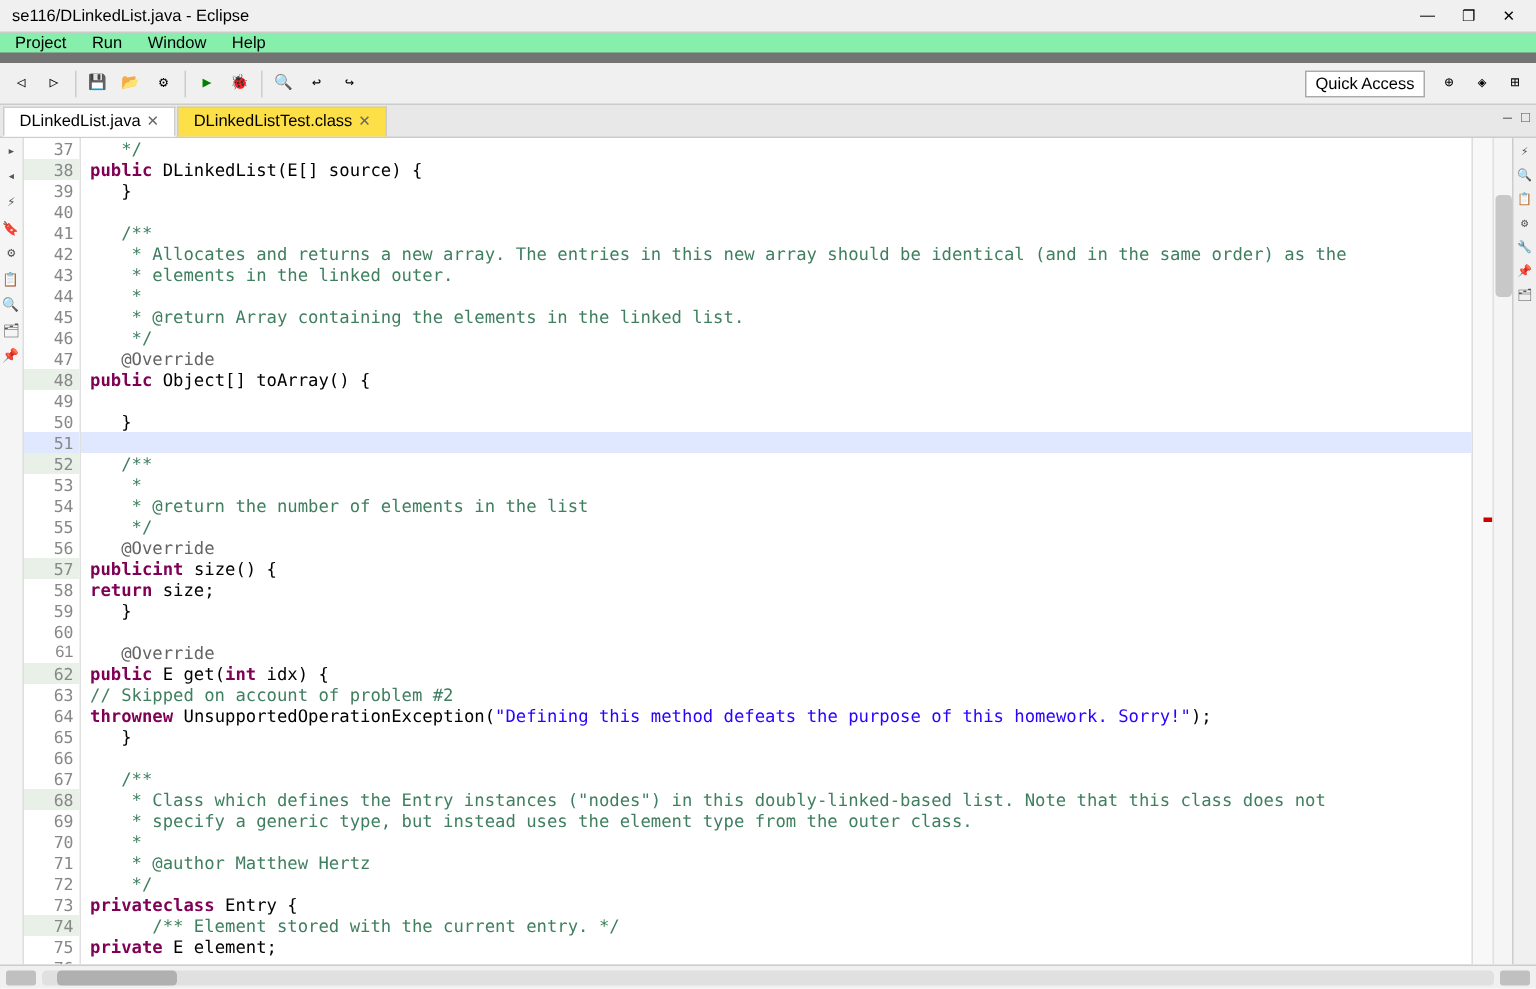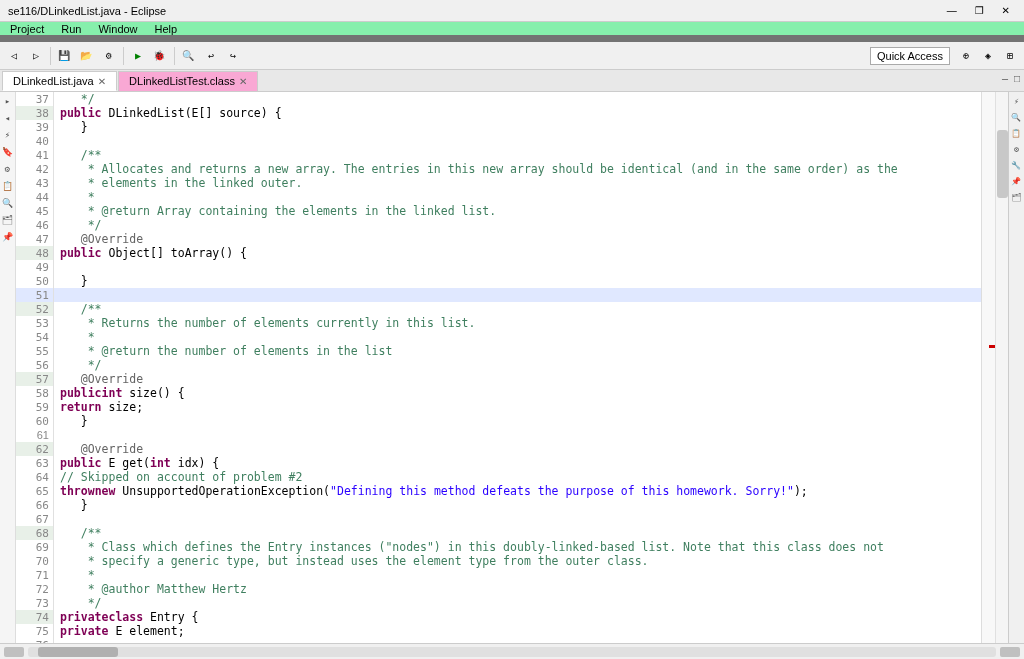--- a/index.html
+++ b/index.html
@@ -110,21 +110,21 @@
       margin-right: 1px;
       gap: 4px;
     }
     .tab.active {
       background: white;
       border-bottom: 1px solid white;
       margin-bottom: -1px;
       z-index: 2;
     }
     .tab.inactive {
-      background: #f9a8d4;
+      background: #fde047;
     }
     .tab-close {
       font-size: 10px;
       color: #666;
       cursor: pointer;
     }
     #tab-controls {
       margin-left: auto;
       display: flex;
       align-items: center;
@@ -418,21 +418,20 @@
             <div style="height: 14px; line-height: 14px; padding-left: 6px; white-space: pre; font-size: 11.5px; display: flex; align-items: center; font-family: Consolas, monospace;"><span class="cm">    * elements in the linked outer.</span></div>
             <div style="height: 14px; line-height: 14px; padding-left: 6px; white-space: pre; font-size: 11.5px; display: flex; align-items: center; font-family: Consolas, monospace;"><span class="cm">    *</span></div>
             <div style="height: 14px; line-height: 14px; padding-left: 6px; white-space: pre; font-size: 11.5px; display: flex; align-items: center; font-family: Consolas, monospace;"><span class="cm">    * @return Array containing the elements in the linked list.</span></div>
             <div style="height: 14px; line-height: 14px; padding-left: 6px; white-space: pre; font-size: 11.5px; display: flex; align-items: center; font-family: Consolas, monospace;"><span class="cm">    */</span></div>
             <div style="height: 14px; line-height: 14px; padding-left: 6px; white-space: pre; font-size: 11.5px; display: flex; align-items: center; font-family: Consolas, monospace;"><span class="an">   @Override</span></div>
             <div style="height: 14px; line-height: 14px; padding-left: 6px; white-space: pre; font-size: 11.5px; display: flex; align-items: center; font-family: Consolas, monospace;">   <span class="kw">public</span> Object[] toArray() {</div>
             <div style="height: 14px; line-height: 14px; padding-left: 6px; white-space: pre; font-size: 11.5px; display: flex; align-items: center; font-family: Consolas, monospace;"></div>
             <div style="height: 14px; line-height: 14px; padding-left: 6px; white-space: pre; font-size: 11.5px; display: flex; align-items: center; font-family: Consolas, monospace;">   }</div>
             <div style="height: 14px; line-height: 14px; padding-left: 6px; white-space: pre; font-size: 11.5px; display: flex; align-items: center; font-family: Consolas, monospace; background: rgb(224, 232, 255);"></div>
             <div style="height: 14px; line-height: 14px; padding-left: 6px; white-space: pre; font-size: 11.5px; display: flex; align-items: center; font-family: Consolas, monospace;"><span class="cm">   /**</span></div>
-            <div style="height: 14px; line-height: 14px; padding-left: 6px; white-space: pre; font-size: 11.5px; display: flex; align-items: center; font-family: Consolas, monospace;"><span class="cm">    * Returns the number of elements currently in this list.</span></div>
             <div style="height: 14px; line-height: 14px; padding-left: 6px; white-space: pre; font-size: 11.5px; display: flex; align-items: center; font-family: Consolas, monospace;"><span class="cm">    *</span></div>
             <div style="height: 14px; line-height: 14px; padding-left: 6px; white-space: pre; font-size: 11.5px; display: flex; align-items: center; font-family: Consolas, monospace;"><span class="cm">    * @return the number of elements in the list</span></div>
             <div style="height: 14px; line-height: 14px; padding-left: 6px; white-space: pre; font-size: 11.5px; display: flex; align-items: center; font-family: Consolas, monospace;"><span class="cm">    */</span></div>
             <div style="height: 14px; line-height: 14px; padding-left: 6px; white-space: pre; font-size: 11.5px; display: flex; align-items: center; font-family: Consolas, monospace;"><span class="an">   @Override</span></div>
             <div style="height: 14px; line-height: 14px; padding-left: 6px; white-space: pre; font-size: 11.5px; display: flex; align-items: center; font-family: Consolas, monospace;">   <span class="kw">public</span> <span class="kw">int</span> size() {</div>
             <div style="height: 14px; line-height: 14px; padding-left: 6px; white-space: pre; font-size: 11.5px; display: flex; align-items: center; font-family: Consolas, monospace;">      <span class="kw">return</span> size;</div>
             <div style="height: 14px; line-height: 14px; padding-left: 6px; white-space: pre; font-size: 11.5px; display: flex; align-items: center; font-family: Consolas, monospace;">   }</div>
             <div style="height: 14px; line-height: 14px; padding-left: 6px; white-space: pre; font-size: 11.5px; display: flex; align-items: center; font-family: Consolas, monospace;"></div>
             <div style="height: 14px; line-height: 14px; padding-left: 6px; white-space: pre; font-size: 11.5px; display: flex; align-items: center; font-family: Consolas, monospace;"><span class="an">   @Override</span></div>
             <div style="height: 14px; line-height: 14px; padding-left: 6px; white-space: pre; font-size: 11.5px; display: flex; align-items: center; font-family: Consolas, monospace;">   <span class="kw">public</span> E get(<span class="kw">int</span> idx) {</div>
@@ -440,20 +439,21 @@
             <div style="height: 14px; line-height: 14px; padding-left: 6px; white-space: pre; font-size: 11.5px; display: flex; align-items: center; font-family: Consolas, monospace;">      <span class="kw">throw</span> <span class="kw">new</span> UnsupportedOperationException(<span class="st">"Defining this method defeats the purpose of this homework. Sorry!"</span>);</div>
             <div style="height: 14px; line-height: 14px; padding-left: 6px; white-space: pre; font-size: 11.5px; display: flex; align-items: center; font-family: Consolas, monospace;">   }</div>
             <div style="height: 14px; line-height: 14px; padding-left: 6px; white-space: pre; font-size: 11.5px; display: flex; align-items: center; font-family: Consolas, monospace;"></div>
             <div style="height: 14px; line-height: 14px; padding-left: 6px; white-space: pre; font-size: 11.5px; display: flex; align-items: center; font-family: Consolas, monospace;"><span class="cm">   /**</span></div>
             <div style="height: 14px; line-height: 14px; padding-left: 6px; white-space: pre; font-size: 11.5px; display: flex; align-items: center; font-family: Consolas, monospace;"><span class="cm">    * Class which defines the Entry instances ("nodes") in this doubly-linked-based list. Note that this class does not</span></div>
             <div style="height: 14px; line-height: 14px; padding-left: 6px; white-space: pre; font-size: 11.5px; display: flex; align-items: center; font-family: Consolas, monospace;"><span class="cm">    * specify a generic type, but instead uses the element type from the outer class.</span></div>
             <div style="height: 14px; line-height: 14px; padding-left: 6px; white-space: pre; font-size: 11.5px; display: flex; align-items: center; font-family: Consolas, monospace;"><span class="cm">    *</span></div>
             <div style="height: 14px; line-height: 14px; padding-left: 6px; white-space: pre; font-size: 11.5px; display: flex; align-items: center; font-family: Consolas, monospace;"><span class="cm">    * @author Matthew Hertz</span></div>
             <div style="height: 14px; line-height: 14px; padding-left: 6px; white-space: pre; font-size: 11.5px; display: flex; align-items: center; font-family: Consolas, monospace;"><span class="cm">    */</span></div>
             <div style="height: 14px; line-height: 14px; padding-left: 6px; white-space: pre; font-size: 11.5px; display: flex; align-items: center; font-family: Consolas, monospace;">   <span class="kw">private</span> <span class="kw">class</span> Entry {</div>
+            <div style="height: 14px; line-height: 14px; padding-left: 6px; white-space: pre; font-size: 11.5px; display: flex; align-items: center; font-family: Consolas, monospace;"><span class="cm">      /** Element stored with the current entry. */</span></div>
             <div style="height: 14px; line-height: 14px; padding-left: 6px; white-space: pre; font-size: 11.5px; display: flex; align-items: center; font-family: Consolas, monospace;">      <span class="kw">private</span> E element;</div>
           </div>
       </div>
 
       <div id="overview-ruler">
         <div class="ruler-mark" style="top: 46%;"></div>
       </div>
 
       <div id="vscrollbar">
         <div id="vscroll-track">

